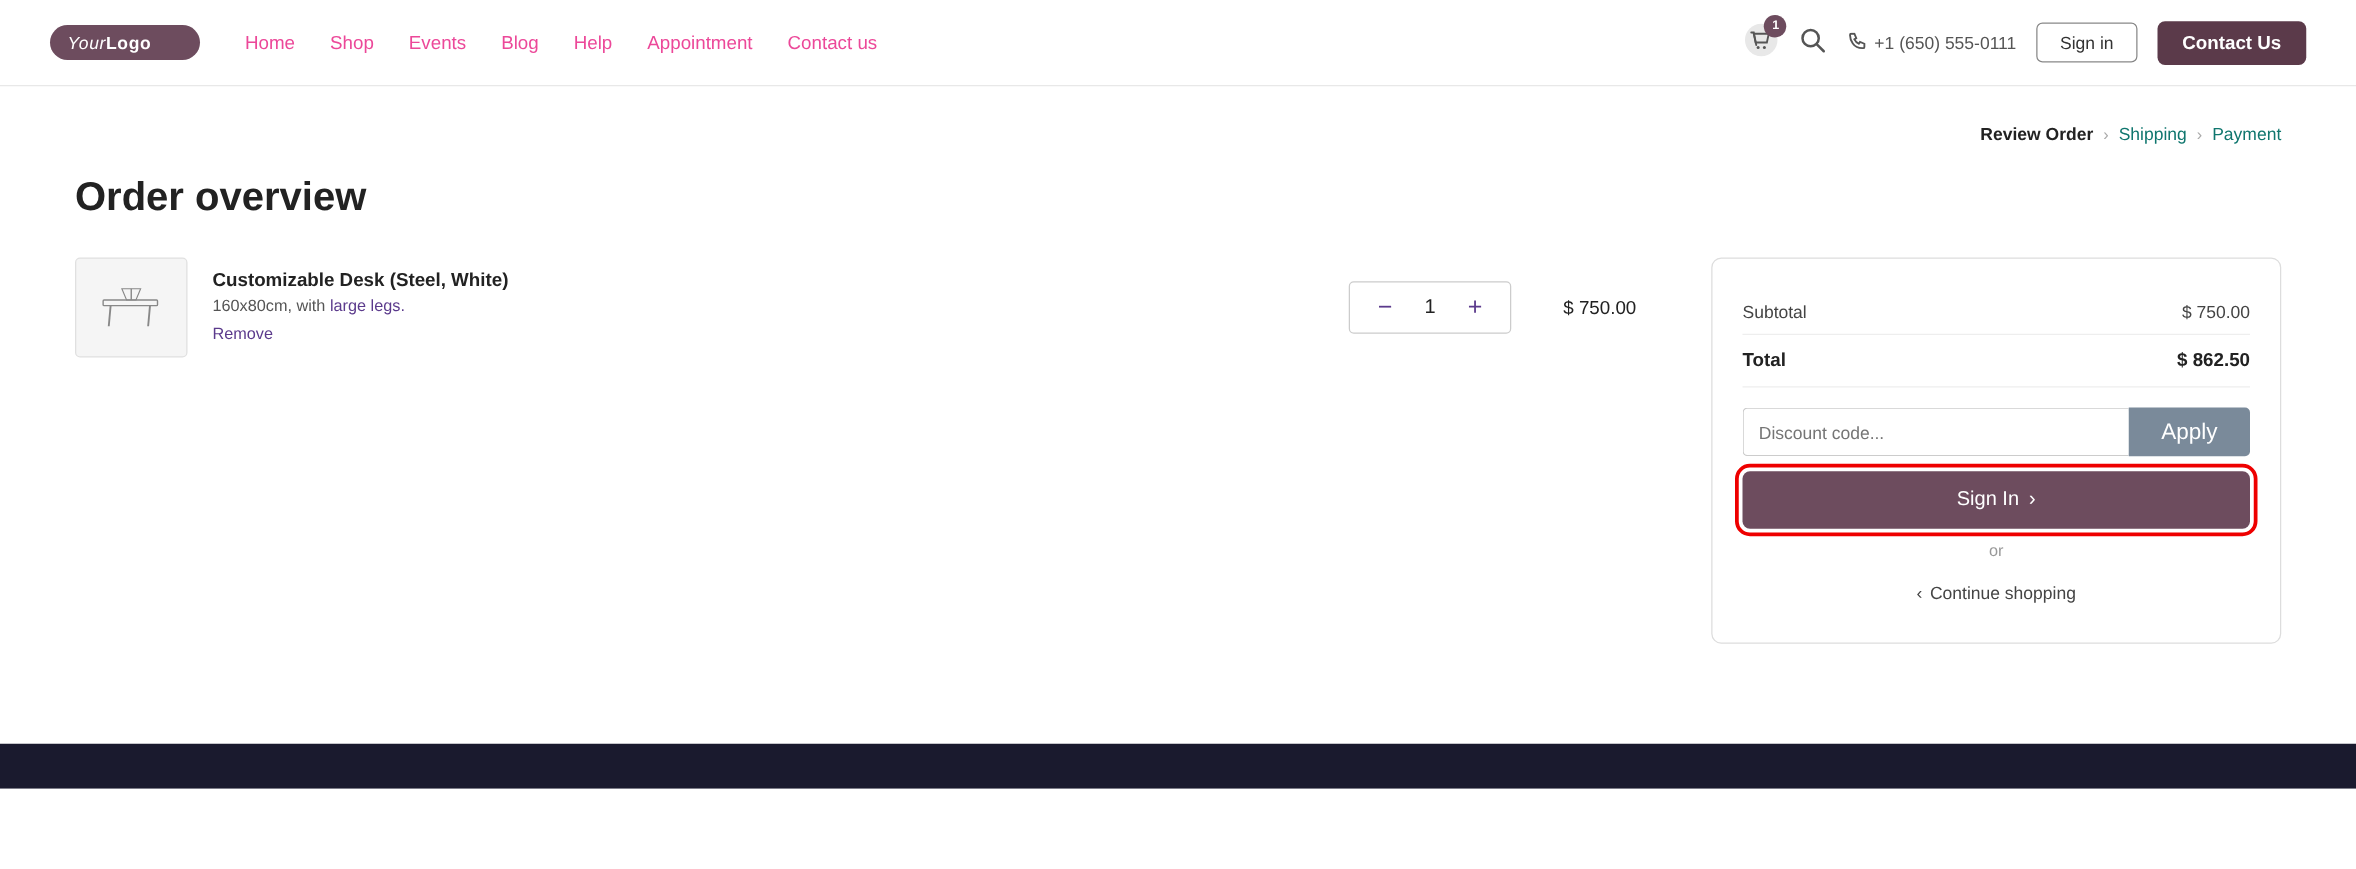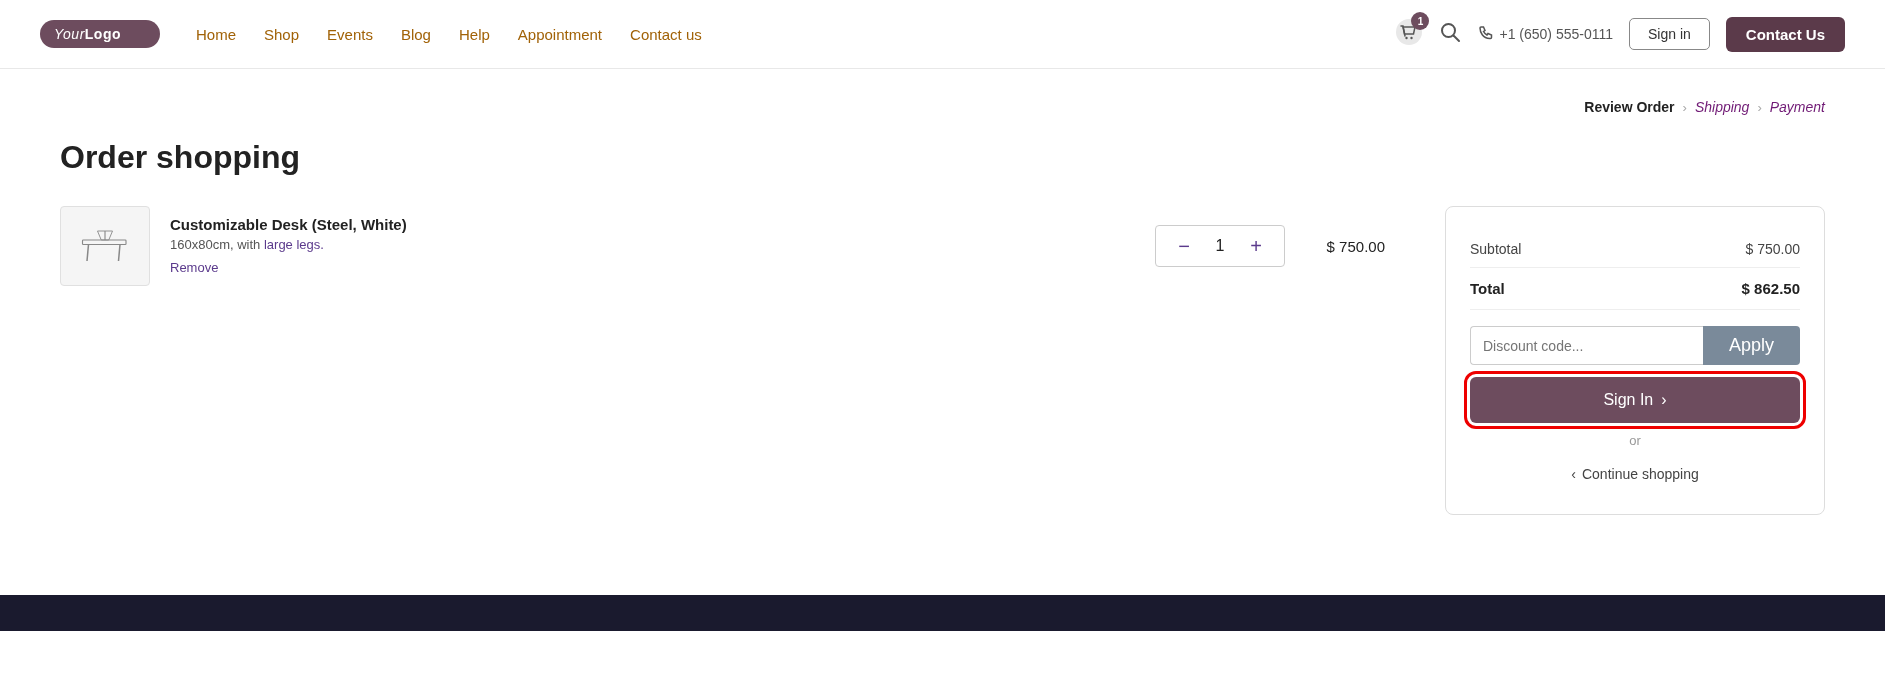--- a/index.html
+++ b/index.html
@@ -31,21 +31,21 @@
     }
     .logo-text span { font-style: italic; font-weight: 300; }
     .nav-links {
       display: flex;
       align-items: center;
       gap: 28px;
       flex: 1;
     }
     .nav-link {
       font-size: 15px;
-      color: #a16207;
+      color: #ec4899;
       text-decoration: none;
       cursor: pointer;
     }
     .nav-right {
       display: flex;
       align-items: center;
       gap: 16px;
     }
     .cart-icon-wrapper {
       position: relative;
@@ -112,22 +112,21 @@
       gap: 8px;
       font-size: 14px;
       margin-bottom: 24px;
       justify-content: flex-end;
     }
     .breadcrumb-active {
       color: #222;
       font-weight: 600;
     }
     .breadcrumb-inactive {
-      color: #701a75;
-      font-style: italic;
+      color: #0f766e;
     }
     .breadcrumb-chevron {
       color: #aaa;
       font-size: 13px;
     }
 
     
     .page-title {
       font-size: 32px;
       font-weight: 700;
@@ -138,21 +137,21 @@
     
     .order-layout {
       display: flex;
       gap: 60px;
       align-items: flex-start;
     }
     .order-items {
       flex: 1;
     }
     .order-summary {
-      width: 380px;
+      width: 456px;
       border: 1px solid #ddd;
       border-radius: 8px;
       padding: 24px;
       background: #fff;
     }
 
     
     .product-row {
       display: flex;
       align-items: center;
@@ -374,21 +373,21 @@
 <div class="main-content">
 
   <div class="breadcrumb">
     <span class="breadcrumb-active">Review Order</span>
     <span class="breadcrumb-chevron">›</span>
     <span class="breadcrumb-inactive">Shipping</span>
     <span class="breadcrumb-chevron">›</span>
     <span class="breadcrumb-inactive">Payment</span>
   </div>
 
-  <h1 class="page-title">Order shopping</h1>
+  <h1 class="page-title">Order overview</h1>
 
   <div class="order-layout">
 
     <div class="order-items">
       <div class="product-row">
 
         <div class="product-image">
           <svg class="desk-svg" viewBox="0 0 80 60" fill="none">
             <rect x="10" y="22" width="58" height="6" rx="1" stroke="#888" stroke-width="1.5" fill="none"></rect>
             <line x1="18" y1="28" x2="16" y2="50" stroke="#888" stroke-width="2"></line>

